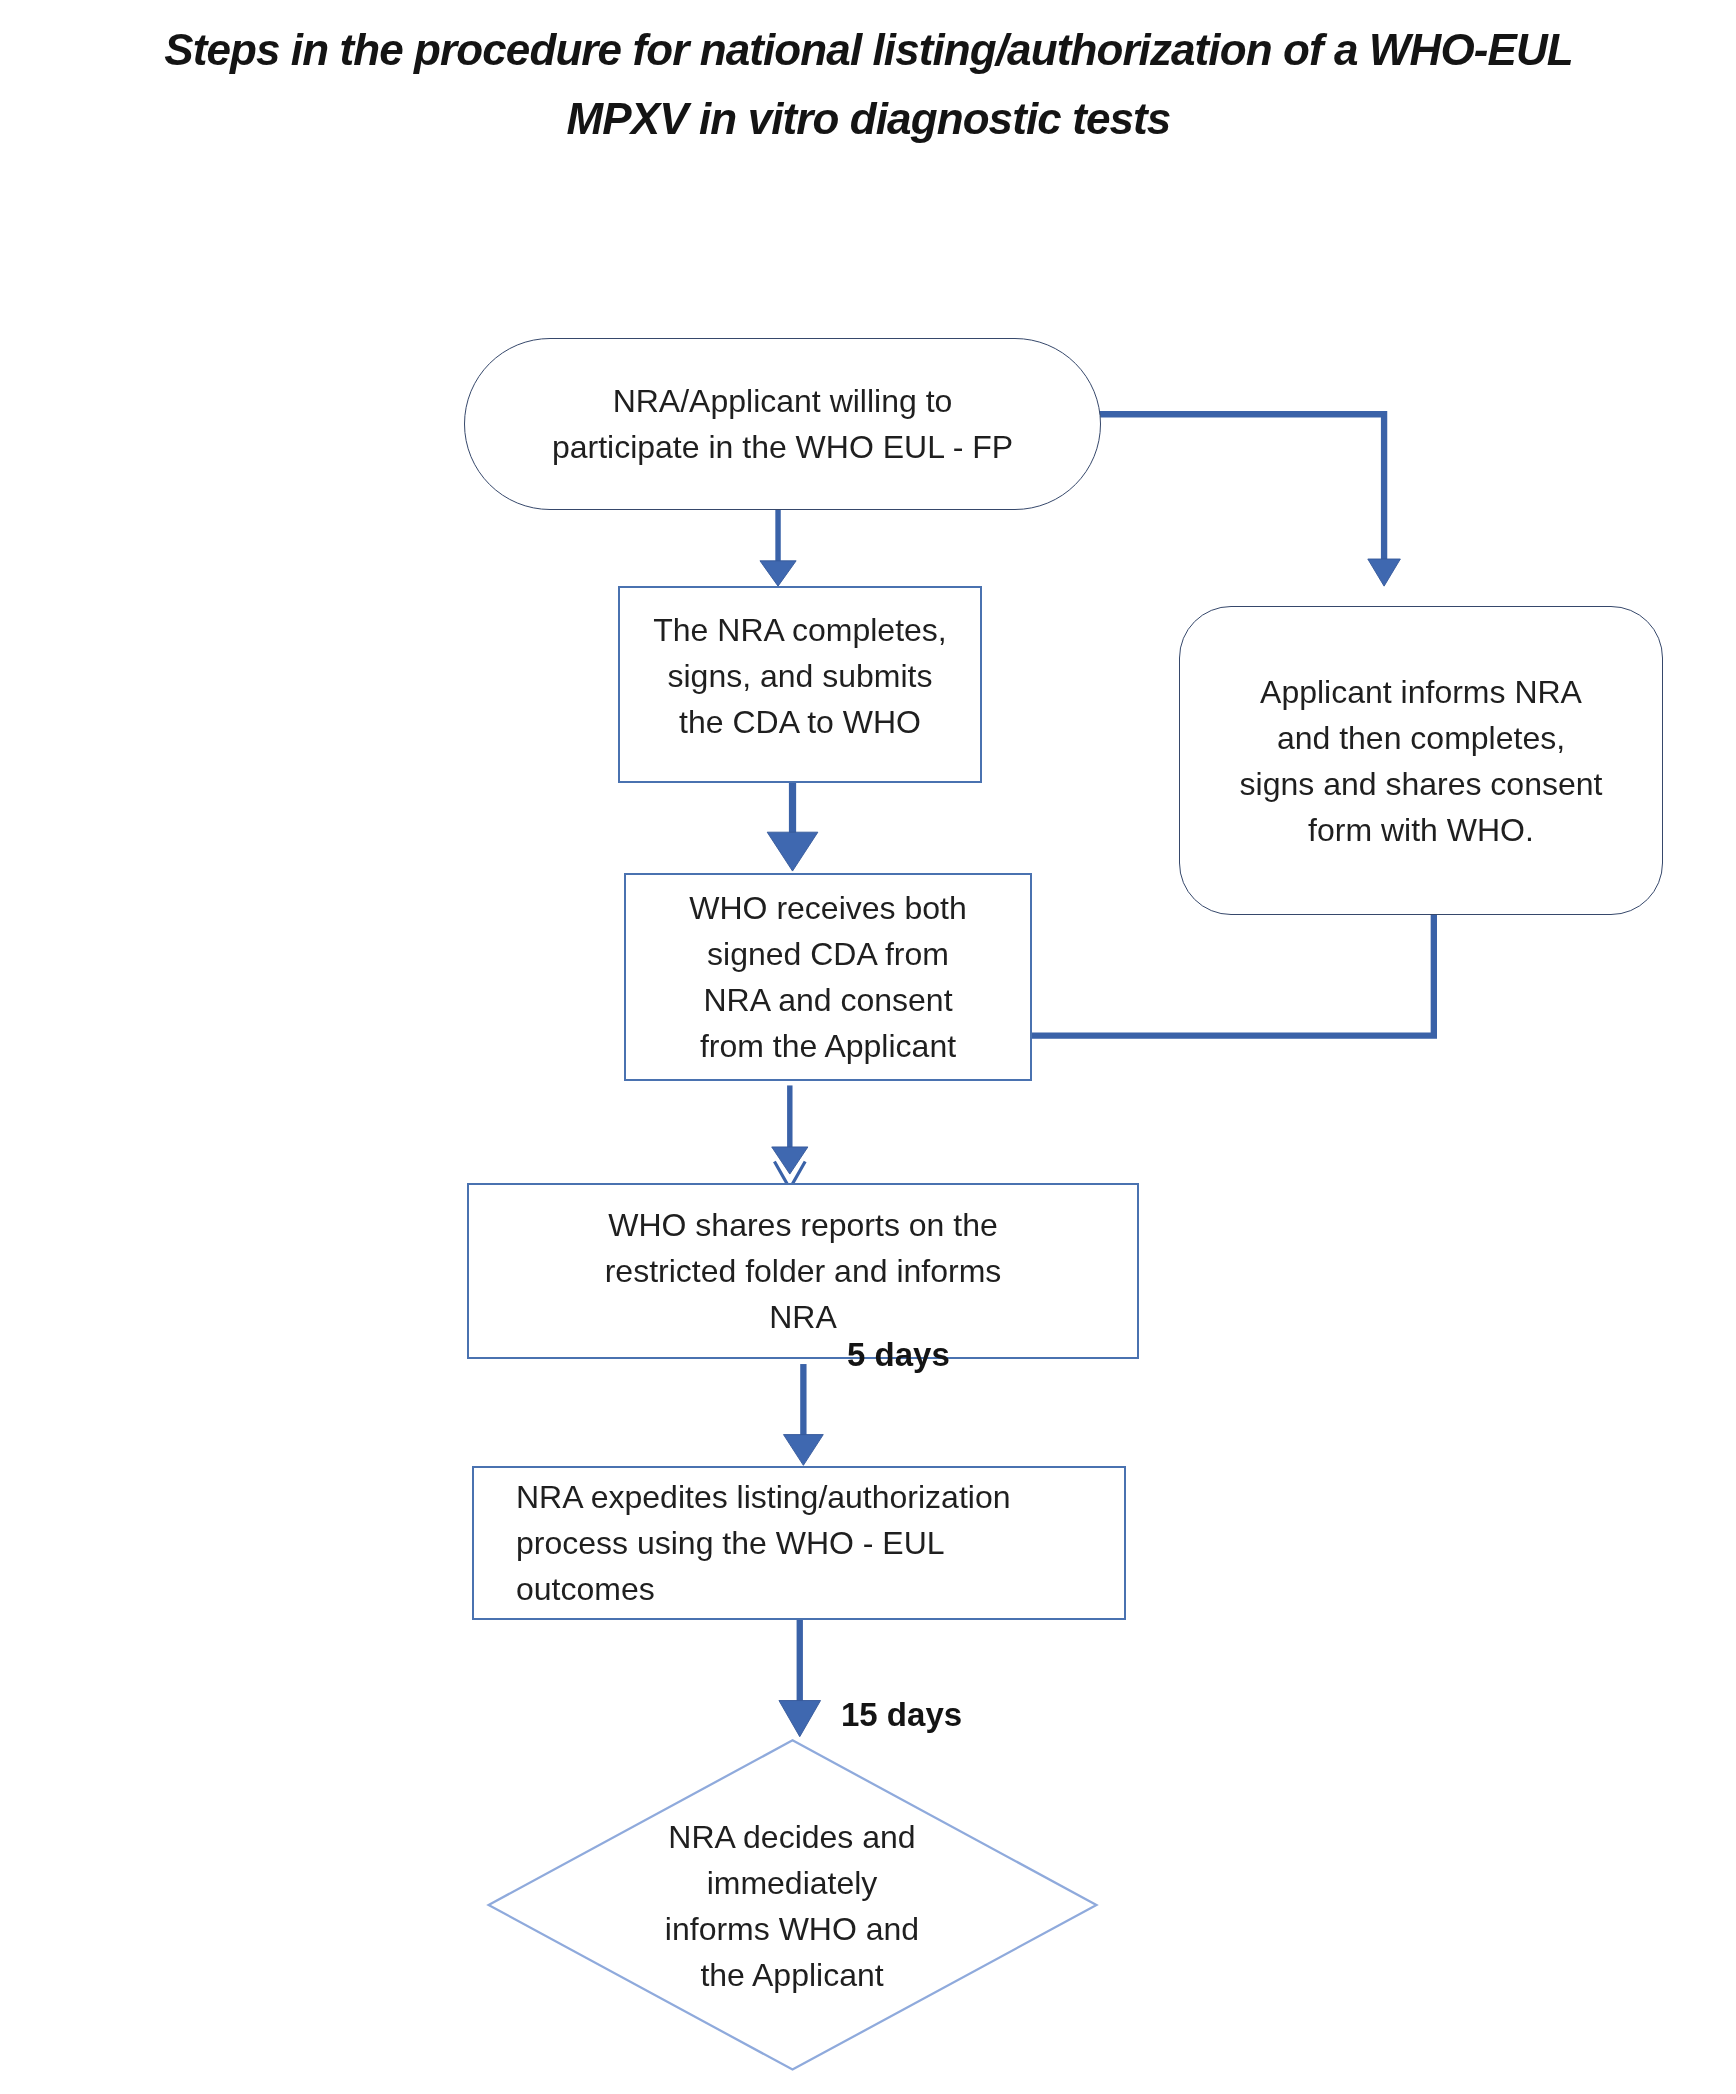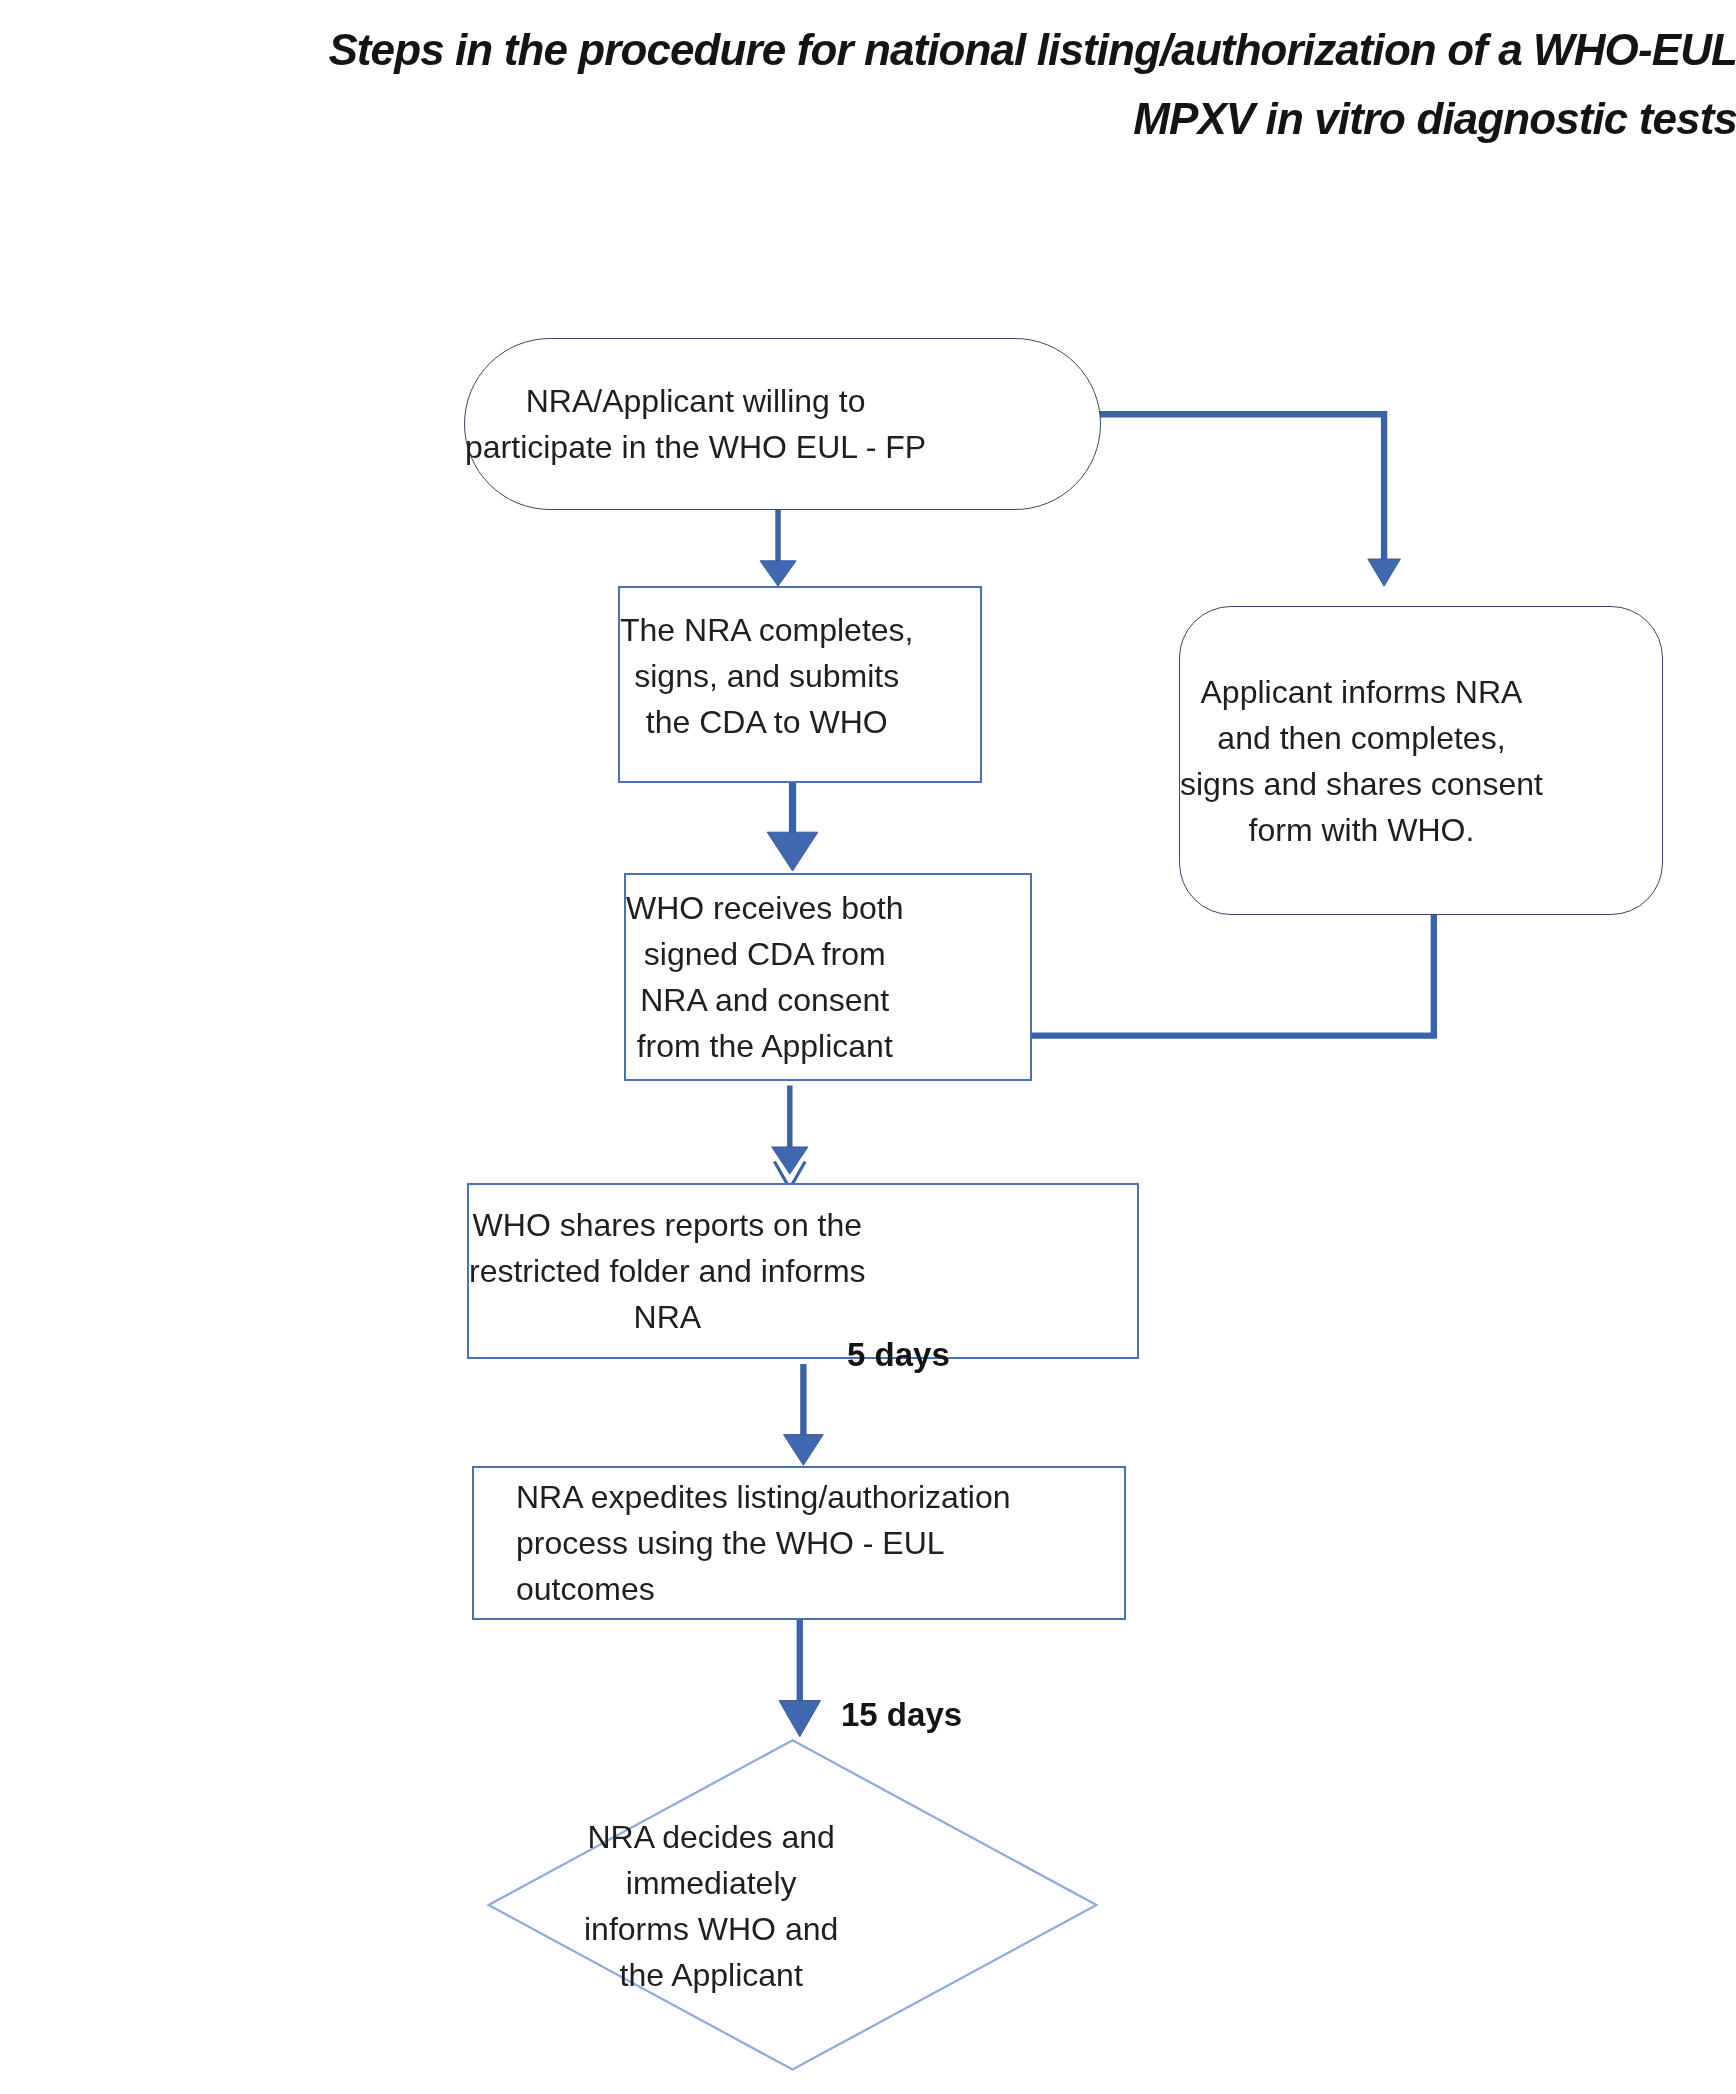--- a/index.html
+++ b/index.html
@@ -3,27 +3,27 @@
 <meta charset="utf-8">
 <style>
   html,body{margin:0;padding:0;background:#ffffff;}
   body{
     width:1737px;height:2094px;position:relative;overflow:hidden;
     font-family:"Liberation Sans",sans-serif;color:#1f1f1f;
   }
   .canvas{position:absolute;left:0;top:0;width:1737px;height:2094px;}
   .title{
     position:absolute;left:0;top:14.5px;width:1737px;margin:0;
-    text-align:right;font-size:44px;line-height:69px;
+    text-align:center;font-size:44px;line-height:69px;
     font-weight:bold;font-style:italic;color:#141414;
     white-space:pre-line;letter-spacing:-0.9px;
   }
   .node{
     position:absolute;box-sizing:border-box;background:#ffffff;
-    display:flex;align-items:center;justify-content:flex-start;
+    display:flex;align-items:center;justify-content:center;
     text-align:center;font-size:32px;line-height:46px;color:#1f1f1f;
   }
   .node .txt{white-space:pre-line;display:block;}
   .stadium{border:1.8px solid #36486b;border-radius:86px;}
   .rounded{border:1.8px solid #36486b;border-radius:52px;}
   .rect{border:2.7px solid #4a72b0;}
   .node-start{left:464px;top:338px;width:637px;height:172px;}
   .node-nra-cda{left:618px;top:586px;width:364px;height:197px;align-items:flex-start;padding-top:19px;}
   .node-applicant-consent{left:1179px;top:606px;width:484px;height:309px;}
   .node-who-receives{left:624px;top:873px;width:408px;height:208px;}

